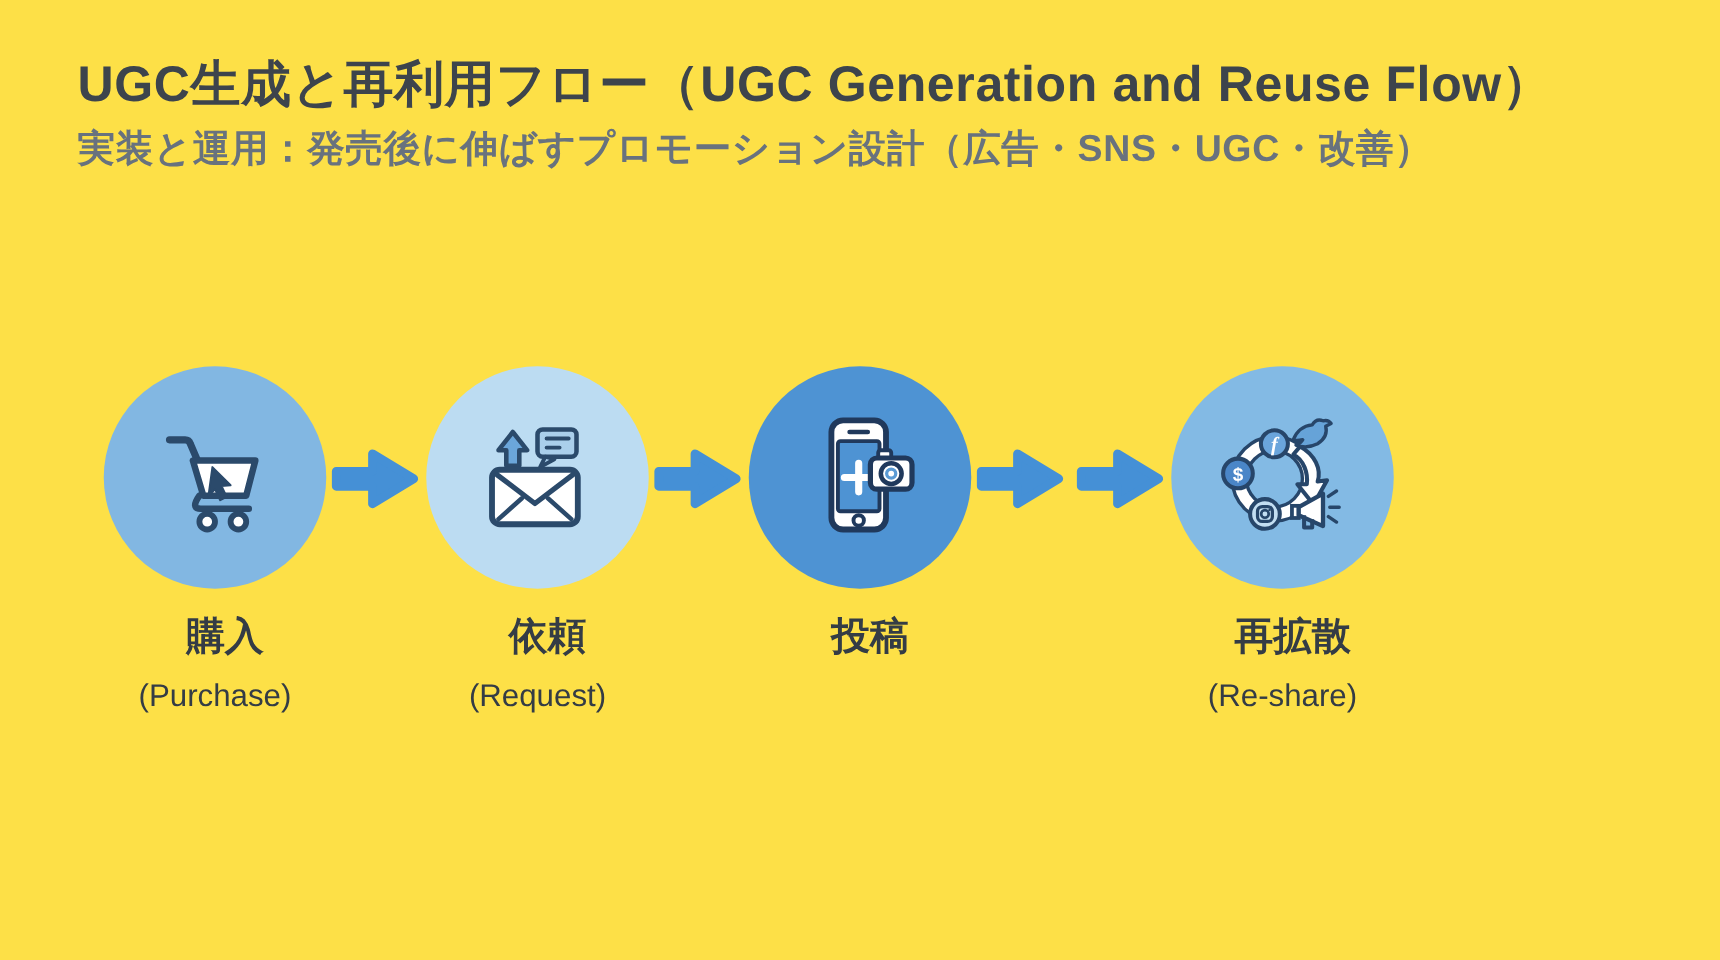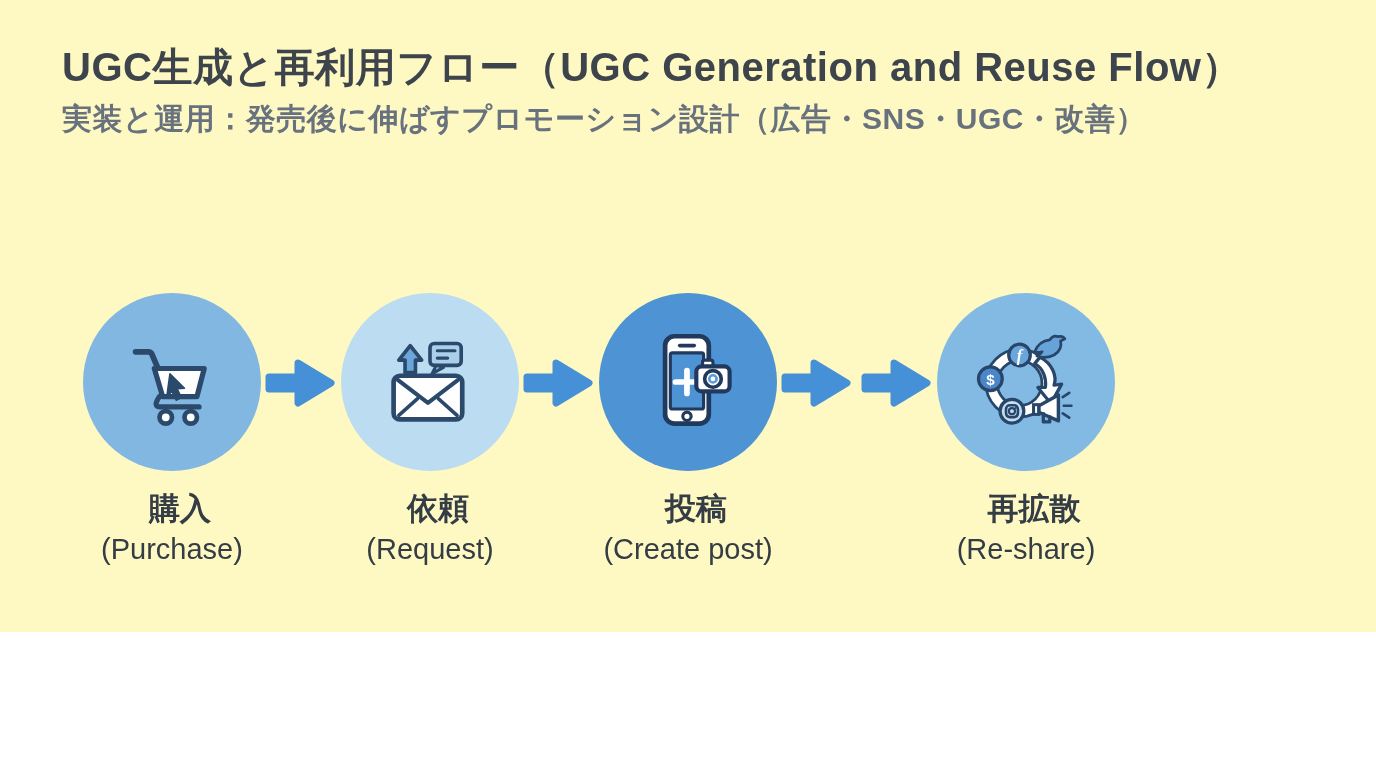--- a/index.html
+++ b/index.html
@@ -1,19 +1,19 @@
 <!DOCTYPE html>
 <html><head>
 <meta charset="utf-8">
 <style>
   html,body{margin:0;padding:0;}
   .slide{
     position:relative;
-    width:1376px;height:632px;
-    background:#fef9c3;
+    width:1376px;height:768px;
+    background:#fde047;
     font-family:"Liberation Sans","DejaVu Sans",sans-serif;
     overflow:hidden;
   }
   .title{
     position:absolute;left:62px;top:40px;margin:0;
     font-size:40px;font-weight:bold;color:#3d444c;letter-spacing:.5px;
   }
   .subtitle{
     position:absolute;left:62px;top:99px;margin:0;
     font-size:30px;font-weight:bold;color:#68727e;letter-spacing:.5px;
@@ -30,21 +30,21 @@
   .circle{
     width:178px;height:178px;border-radius:50%;
     display:flex;align-items:center;justify-content:center;
   }
   .circle svg{display:block;}
   .label-jp{
     margin-top:17px;font-size:31px;font-weight:bold;color:#343c45;
     white-space:nowrap;text-align:center;margin-left:16px;
   }
   .label-en{
-    margin-top:3px;font-size:29px;color:#343c45;
+    margin-top:13px;font-size:25px;color:#343c45;
     white-space:nowrap;text-align:center;
   }
   .connector{
     width:80px;flex:0 0 80px;
     display:flex;justify-content:center;
     margin-top:61px; 
   }
 </style>
 </head>
 <body>
@@ -107,21 +107,20 @@
           <rect x="33" y="22" width="32" height="54" rx="2" fill="#4e93d3" stroke="#20395c" stroke-width="3"></rect>
           <path d="M49 39 V61 M38 50 H60" fill="none" stroke="#ffffff" stroke-width="5.5" stroke-linecap="round"></path>
           <circle cx="49" cy="83" r="4" fill="#ffffff" stroke="#20395c" stroke-width="3"></circle>
           <path d="M64 35 V31 a2 2 0 0 1 2 -2 h6 a2 2 0 0 1 2 2 v4" fill="#ffffff" stroke="#20395c" stroke-width="3"></path>
           <rect x="58" y="35" width="32" height="24" rx="5" fill="#ffffff" stroke="#20395c" stroke-width="4"></rect>
           <circle cx="74" cy="47" r="8" fill="#ffffff" stroke="#20395c" stroke-width="3.5"></circle>
           <circle cx="74" cy="47" r="3.5" fill="none" stroke="#5b9bd5" stroke-width="2.5"></circle>
         </svg>
       </div>
       <div class="label-jp">投稿</div>
-      <div class="label-en">(Create post)</div>
     </div>
 
     <div class="connector">
       <svg width="78" height="58" viewBox="0 0 78 58">
         <path d="M7 23 H36 V9 L69 29 L36 49 V35 H7 Z" fill="#4590d6" stroke="#4590d6" stroke-width="7" stroke-linejoin="round" stroke-linecap="round"></path>
       </svg>
     </div>
 
 
     <div class="connector">

